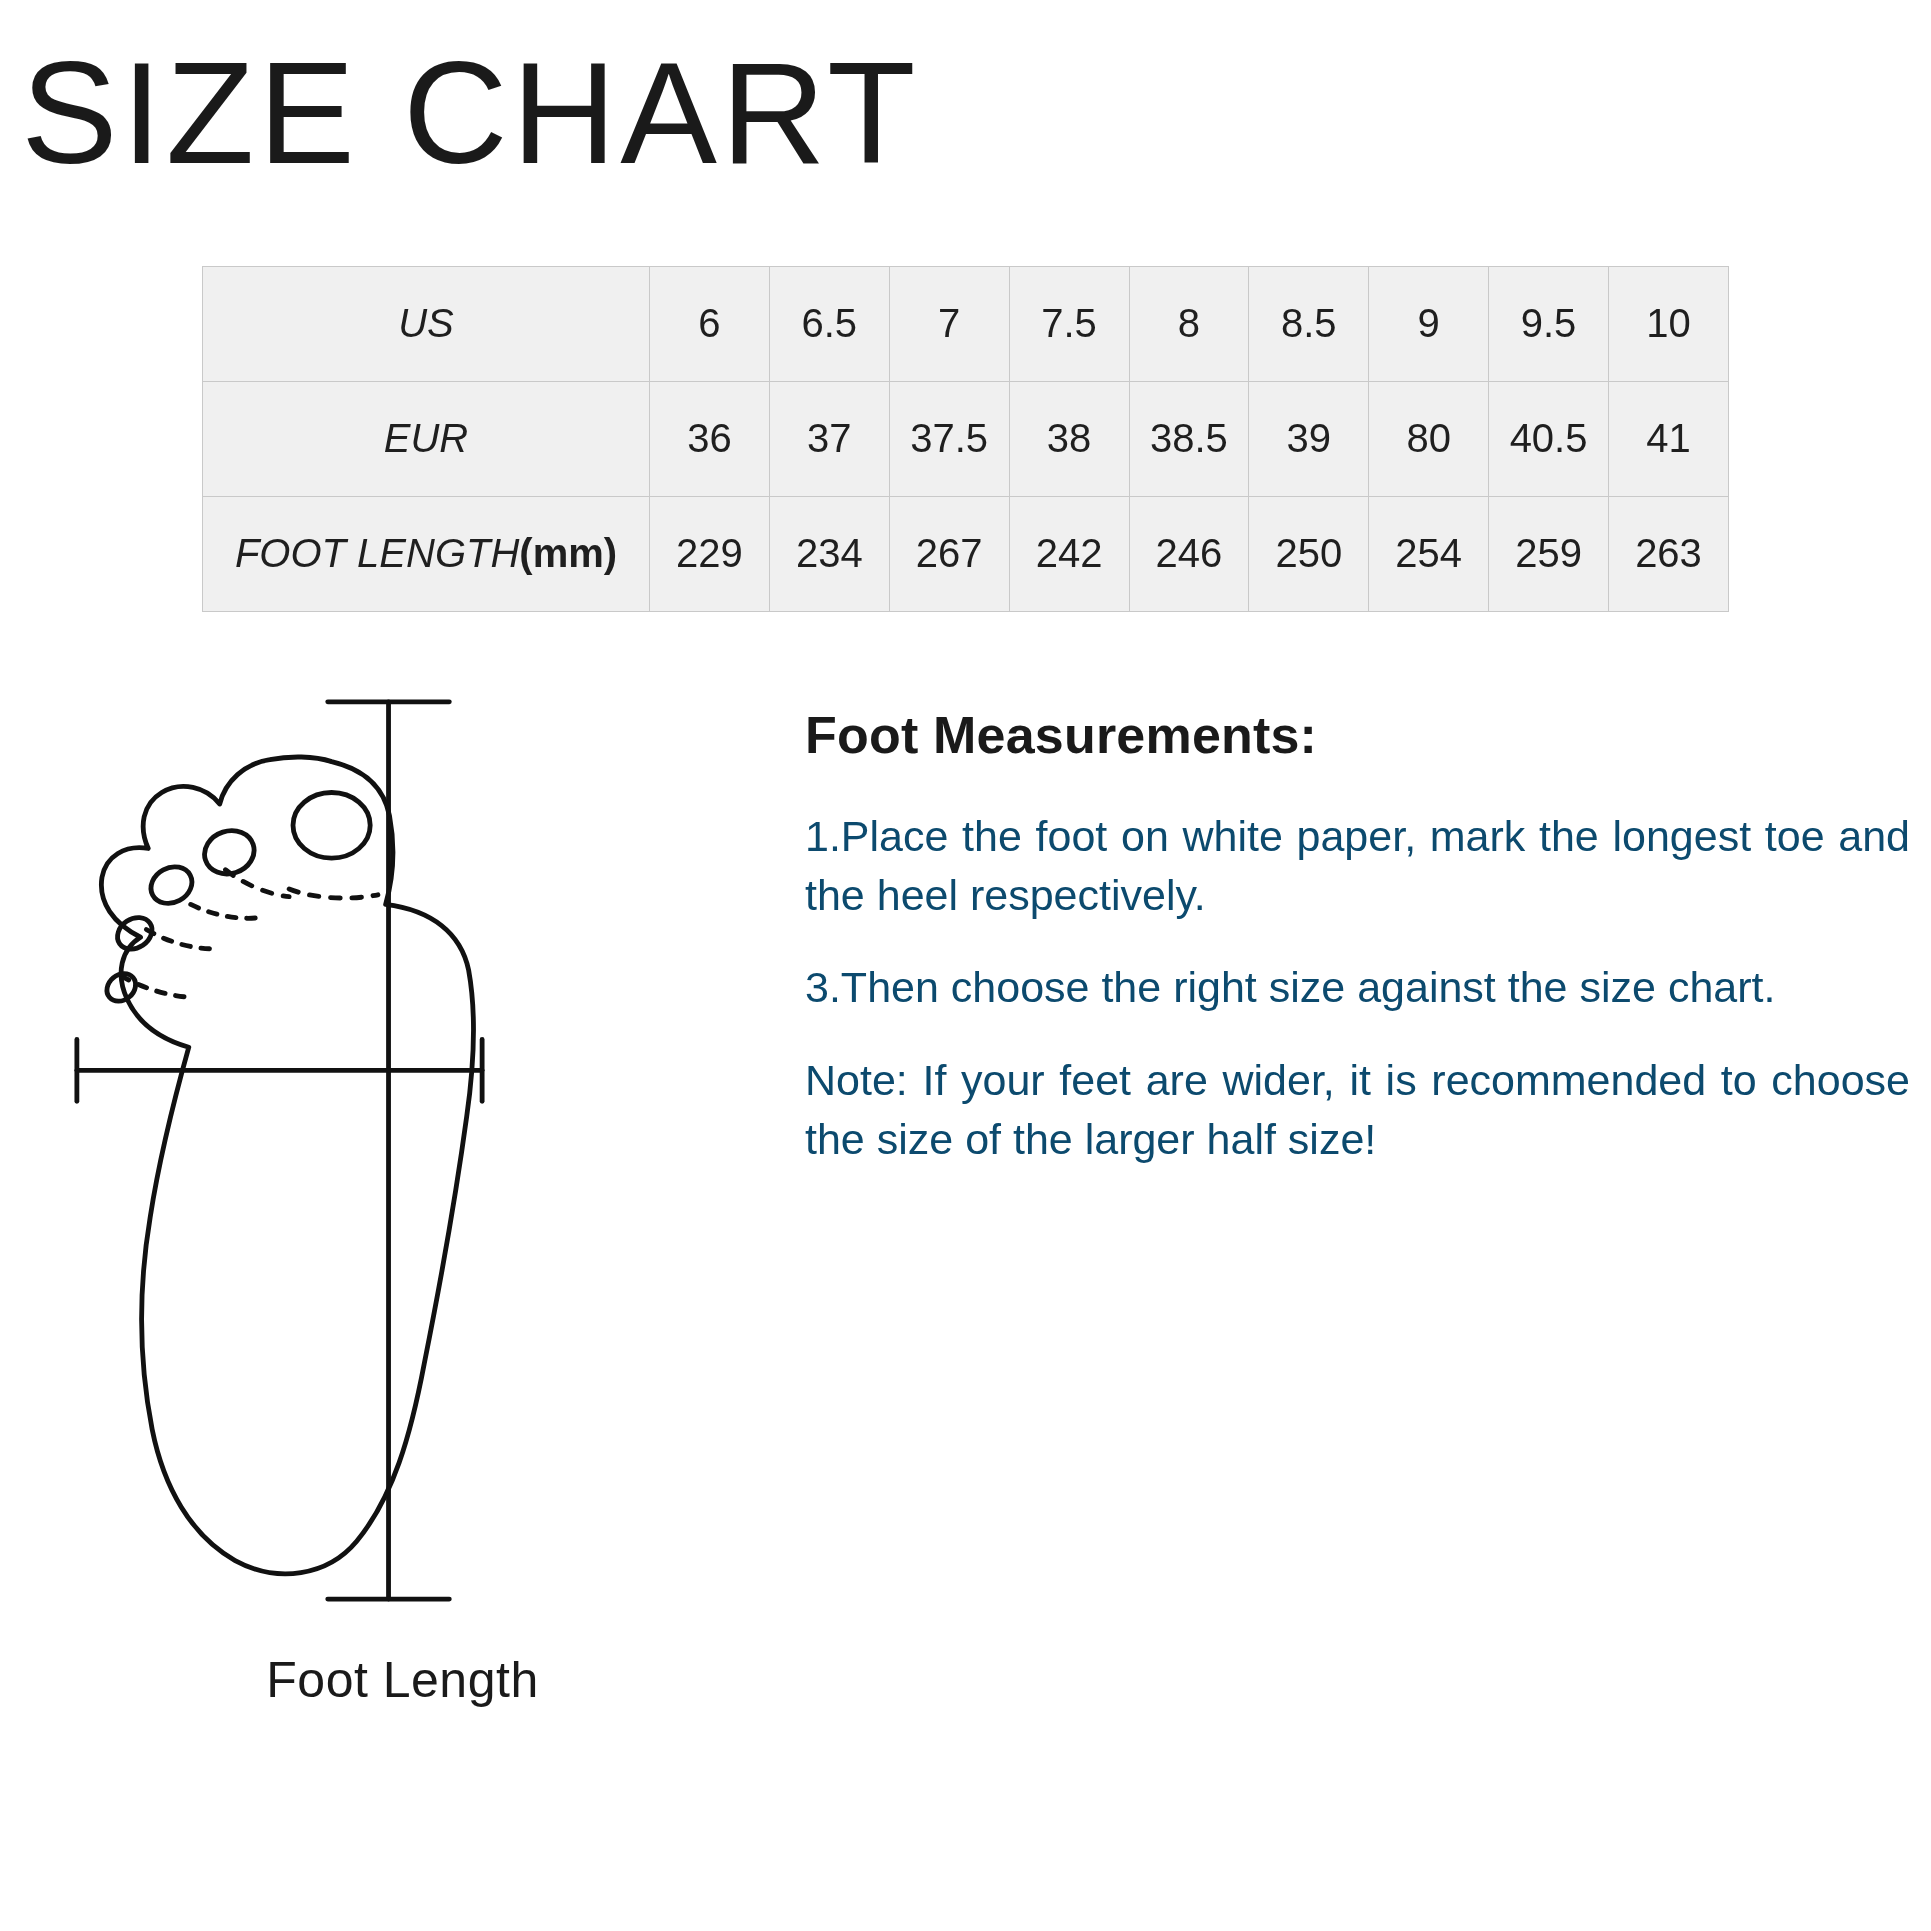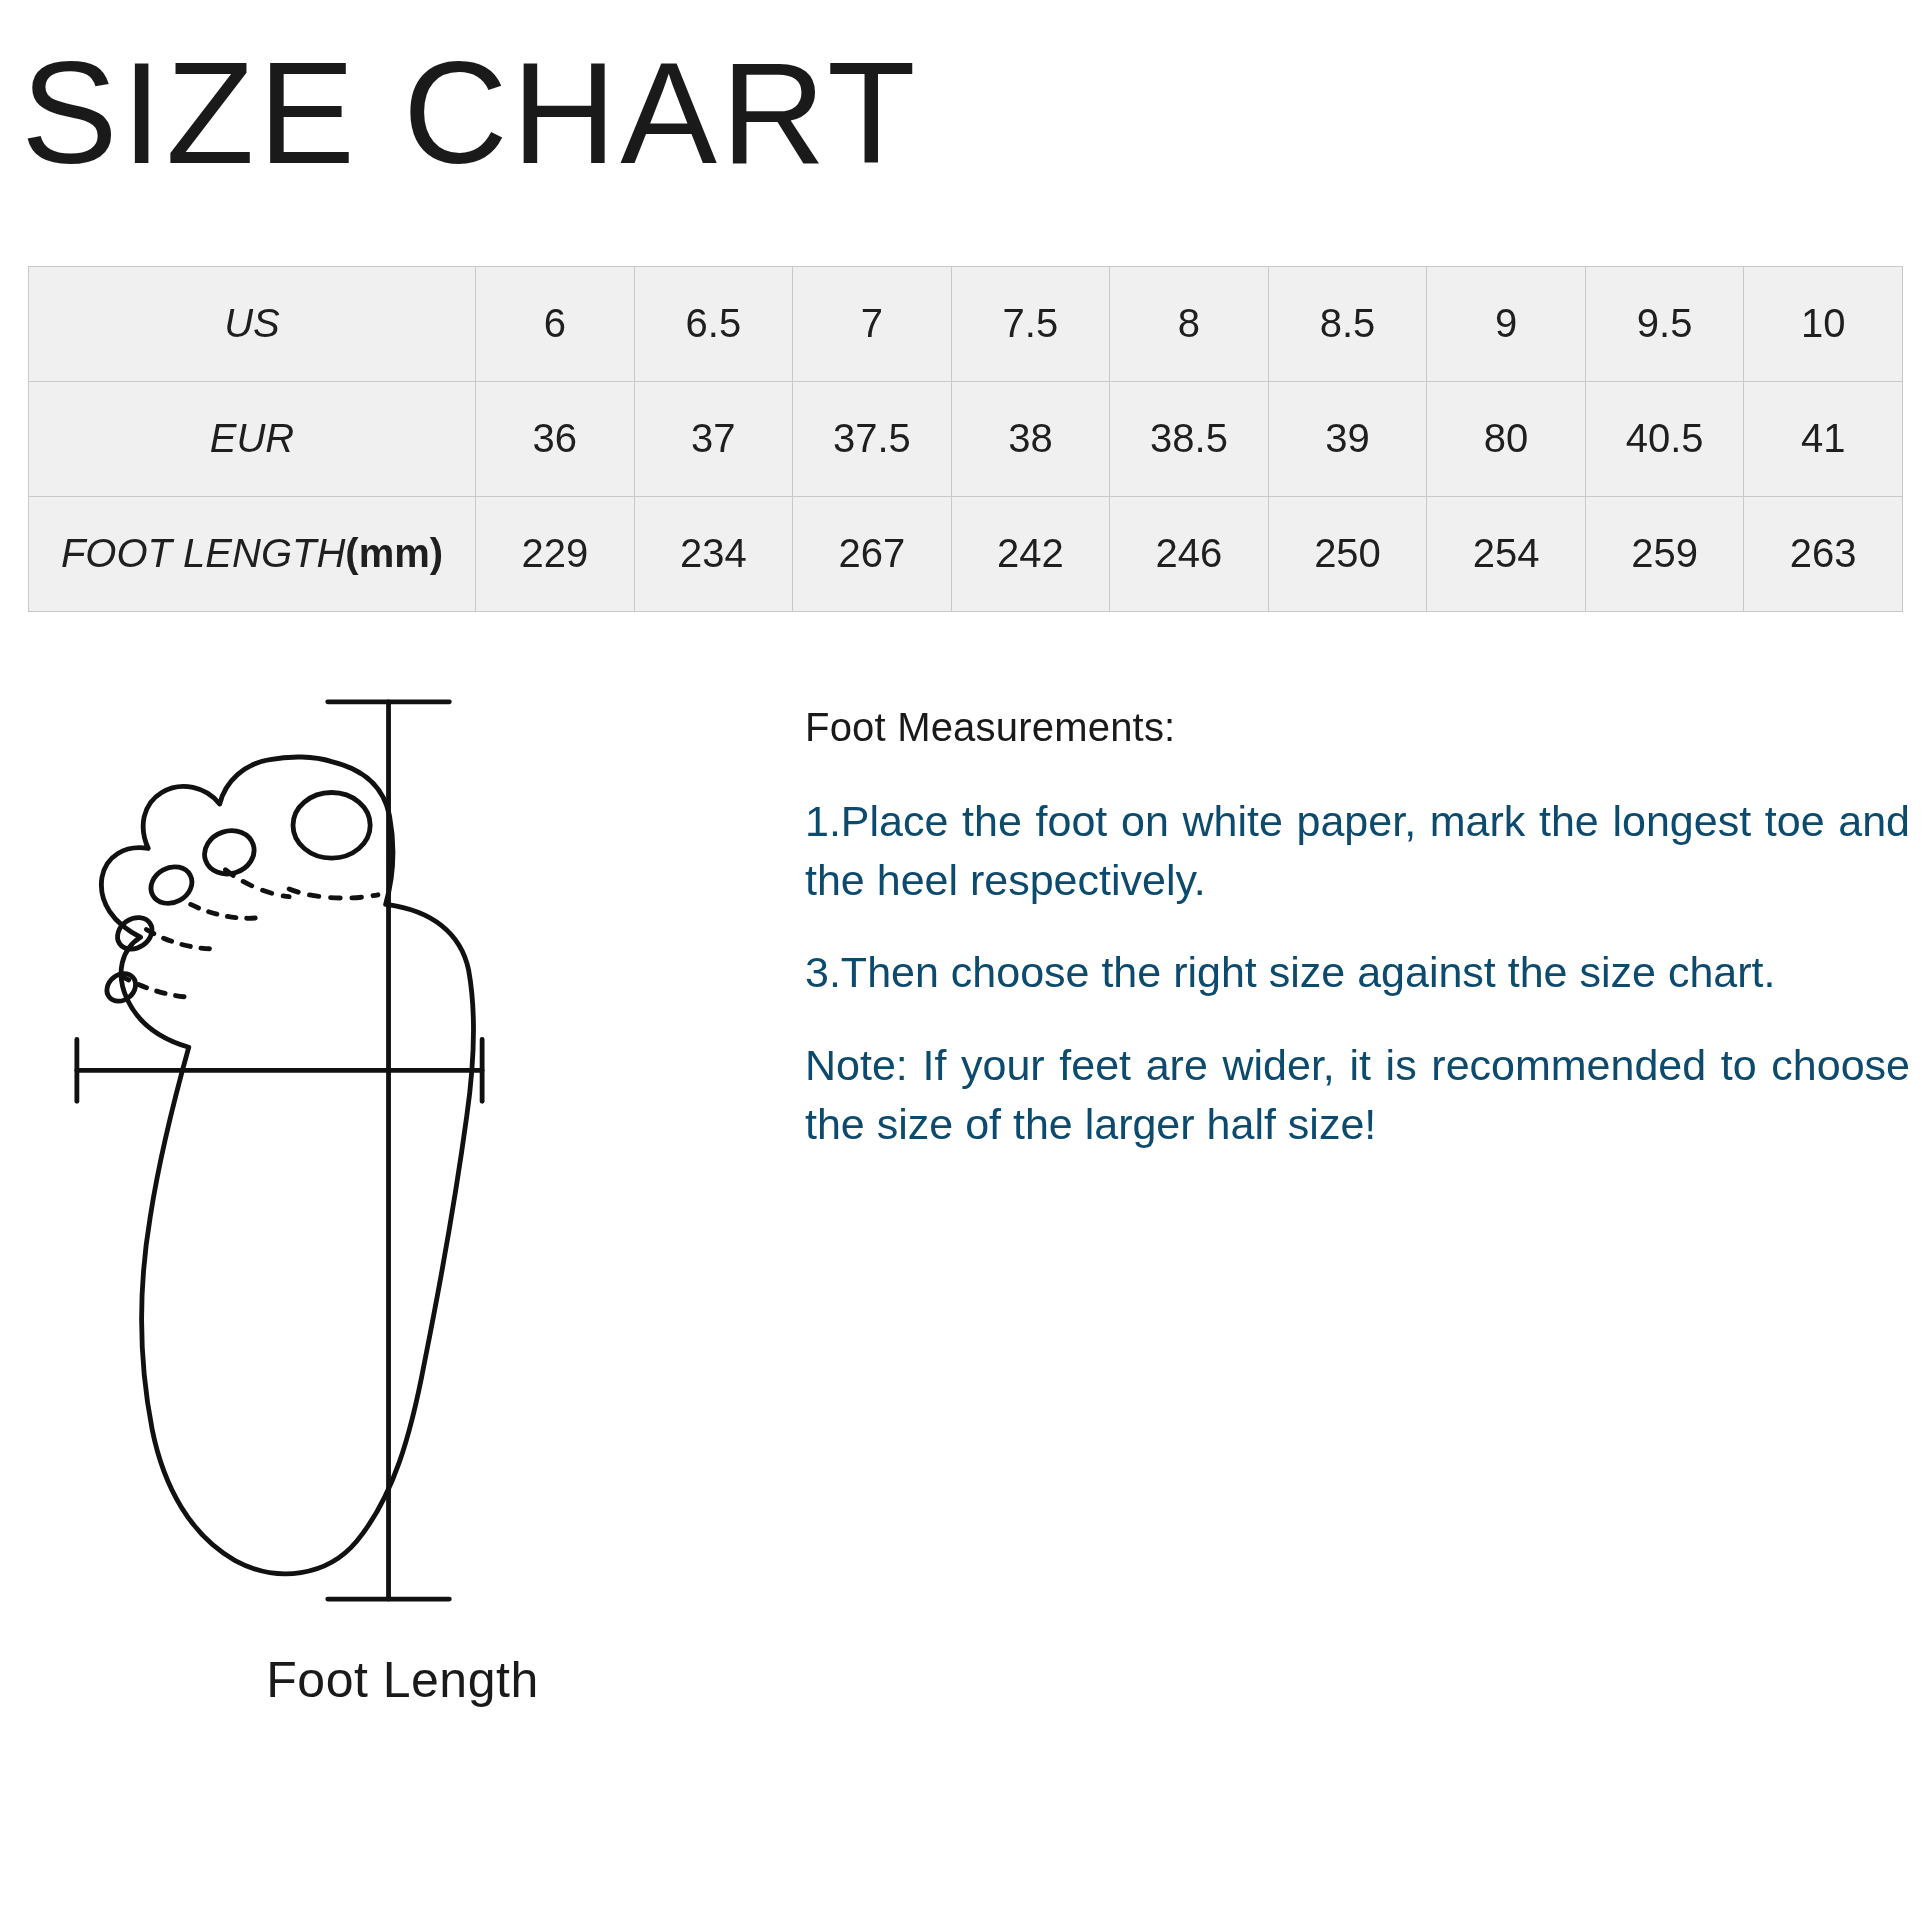--- a/index.html
+++ b/index.html
@@ -27,21 +27,21 @@
     font-size: 145px;
     font-weight: 400;
     letter-spacing: 3.9px;
     line-height: 1;
     padding-top: 41px;
     padding-bottom: 9.7px;
     font-family: "Liberation Sans", sans-serif;
   }
   
   .size-table {
-    width: 1875px;
+    width: 1527px;
     margin: 70px auto 0 auto;
     border-collapse: collapse;
     table-layout: fixed;
     background: #6d28d9;
   }
   .size-table td {
     border: 1px solid #c9c9c9;
     height: 112px;
     text-align: center;
     vertical-align: middle;
@@ -81,22 +81,22 @@
     margin-top: 5.8px;
     color: #1a1a1a;
     letter-spacing: 0.5px;
   }
   .text-col {
     flex: 1;
     padding-left: 21px;
     padding-top: 25px;
   }
   .measure-title {
-    font-size: 40px;
-    font-weight: 400;
+    font-size: 52px;
+    font-weight: 700;
     margin: 0 0 42px 0;
     letter-spacing: 0.2px;
   }
   .measure-p {
     font-size: 43px;
     line-height: 1.38;
     margin: 0 0 33px 0;
     text-align: justify;
     color: #0c4a6e;
   }

